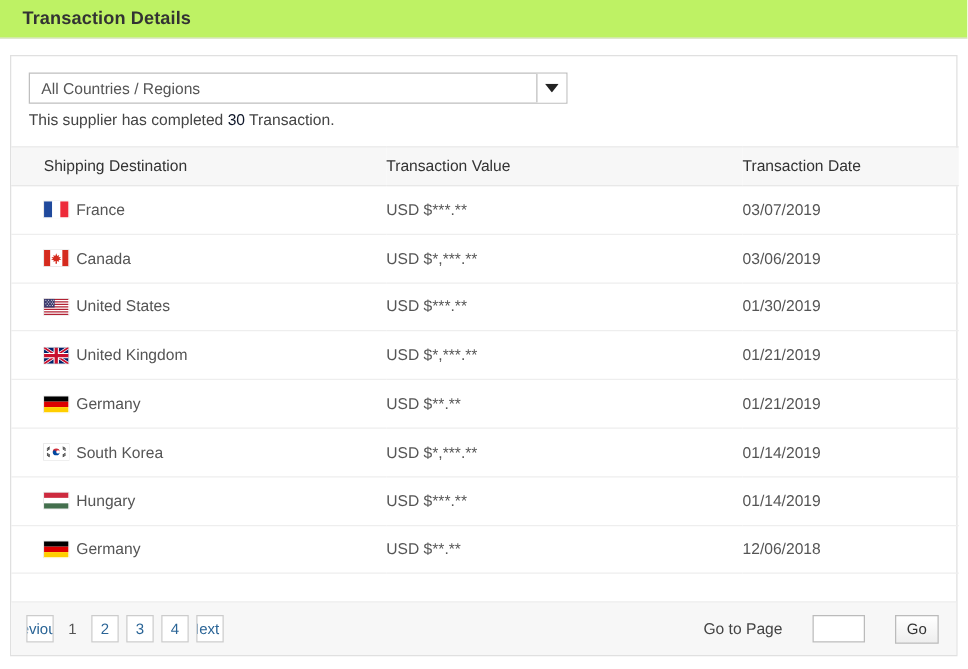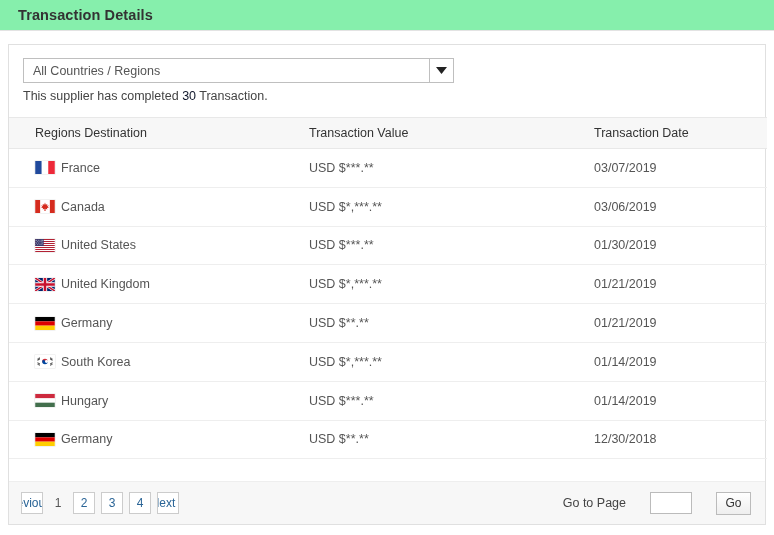--- a/index.html
+++ b/index.html
@@ -7,21 +7,21 @@
     margin: 0; padding: 0;
     width: 774px; height: 535px;
     background: #ffffff;
     font-family: "Liberation Sans", sans-serif;
     -webkit-font-smoothing: antialiased;
   }
 
   
   .page-header {
     height: 31px;
-    background: #86efac;
+    background: #bef264;
     border-bottom: 1px solid #e3e3e3;
     display: flex;
     align-items: center;
     padding-left: 18px;
   }
   .page-header .title {
     font-size: 14.5px;
     font-weight: bold;
     color: #333333;
     letter-spacing: .1px;
@@ -222,21 +222,21 @@
     <div class="supplier-line">
       <span>This supplier has completed</span>
       <a class="count-link" href="#">30</a>
       <span>Transaction.</span>
     </div>
   </div>
 
   <table class="tbl">
     <thead>
       <tr>
-        <th class="col-dest">Regions Destination</th>
+        <th class="col-dest">Shipping Destination</th>
         <th class="col-value">Transaction Value</th>
         <th class="col-date">Transaction Date</th>
       </tr>
     </thead>
     <tbody id="tbody">
         <tr>
           <td class="cell-dest">
             <div class="dest-inner">
               <svg class="flag" viewBox="0 0 30 20">
       <rect width="10" height="20" x="0" fill="#20499c"></rect>
@@ -381,21 +381,21 @@
             <div class="dest-inner">
               <svg class="flag" viewBox="0 0 30 20">
       <rect width="30" height="6.67" y="0" fill="#000000"></rect>
       <rect width="30" height="6.67" y="6.67" fill="#dd0000"></rect>
       <rect width="30" height="6.66" y="13.34" fill="#ffce00"></rect>
               </svg>
               <span class="dest-label">Germany</span>
             </div>
           </td>
           <td>USD $**.**</td>
-          <td>12/30/2018</td>
+          <td>12/06/2018</td>
         </tr>
       </tbody>
   </table>
 
   <div class="table-footer">
     <div class="pager">
       <div class="pg-btn clip prev">
         <span>Previous</span>
       </div>
       <div class="pg-current">1</div>

